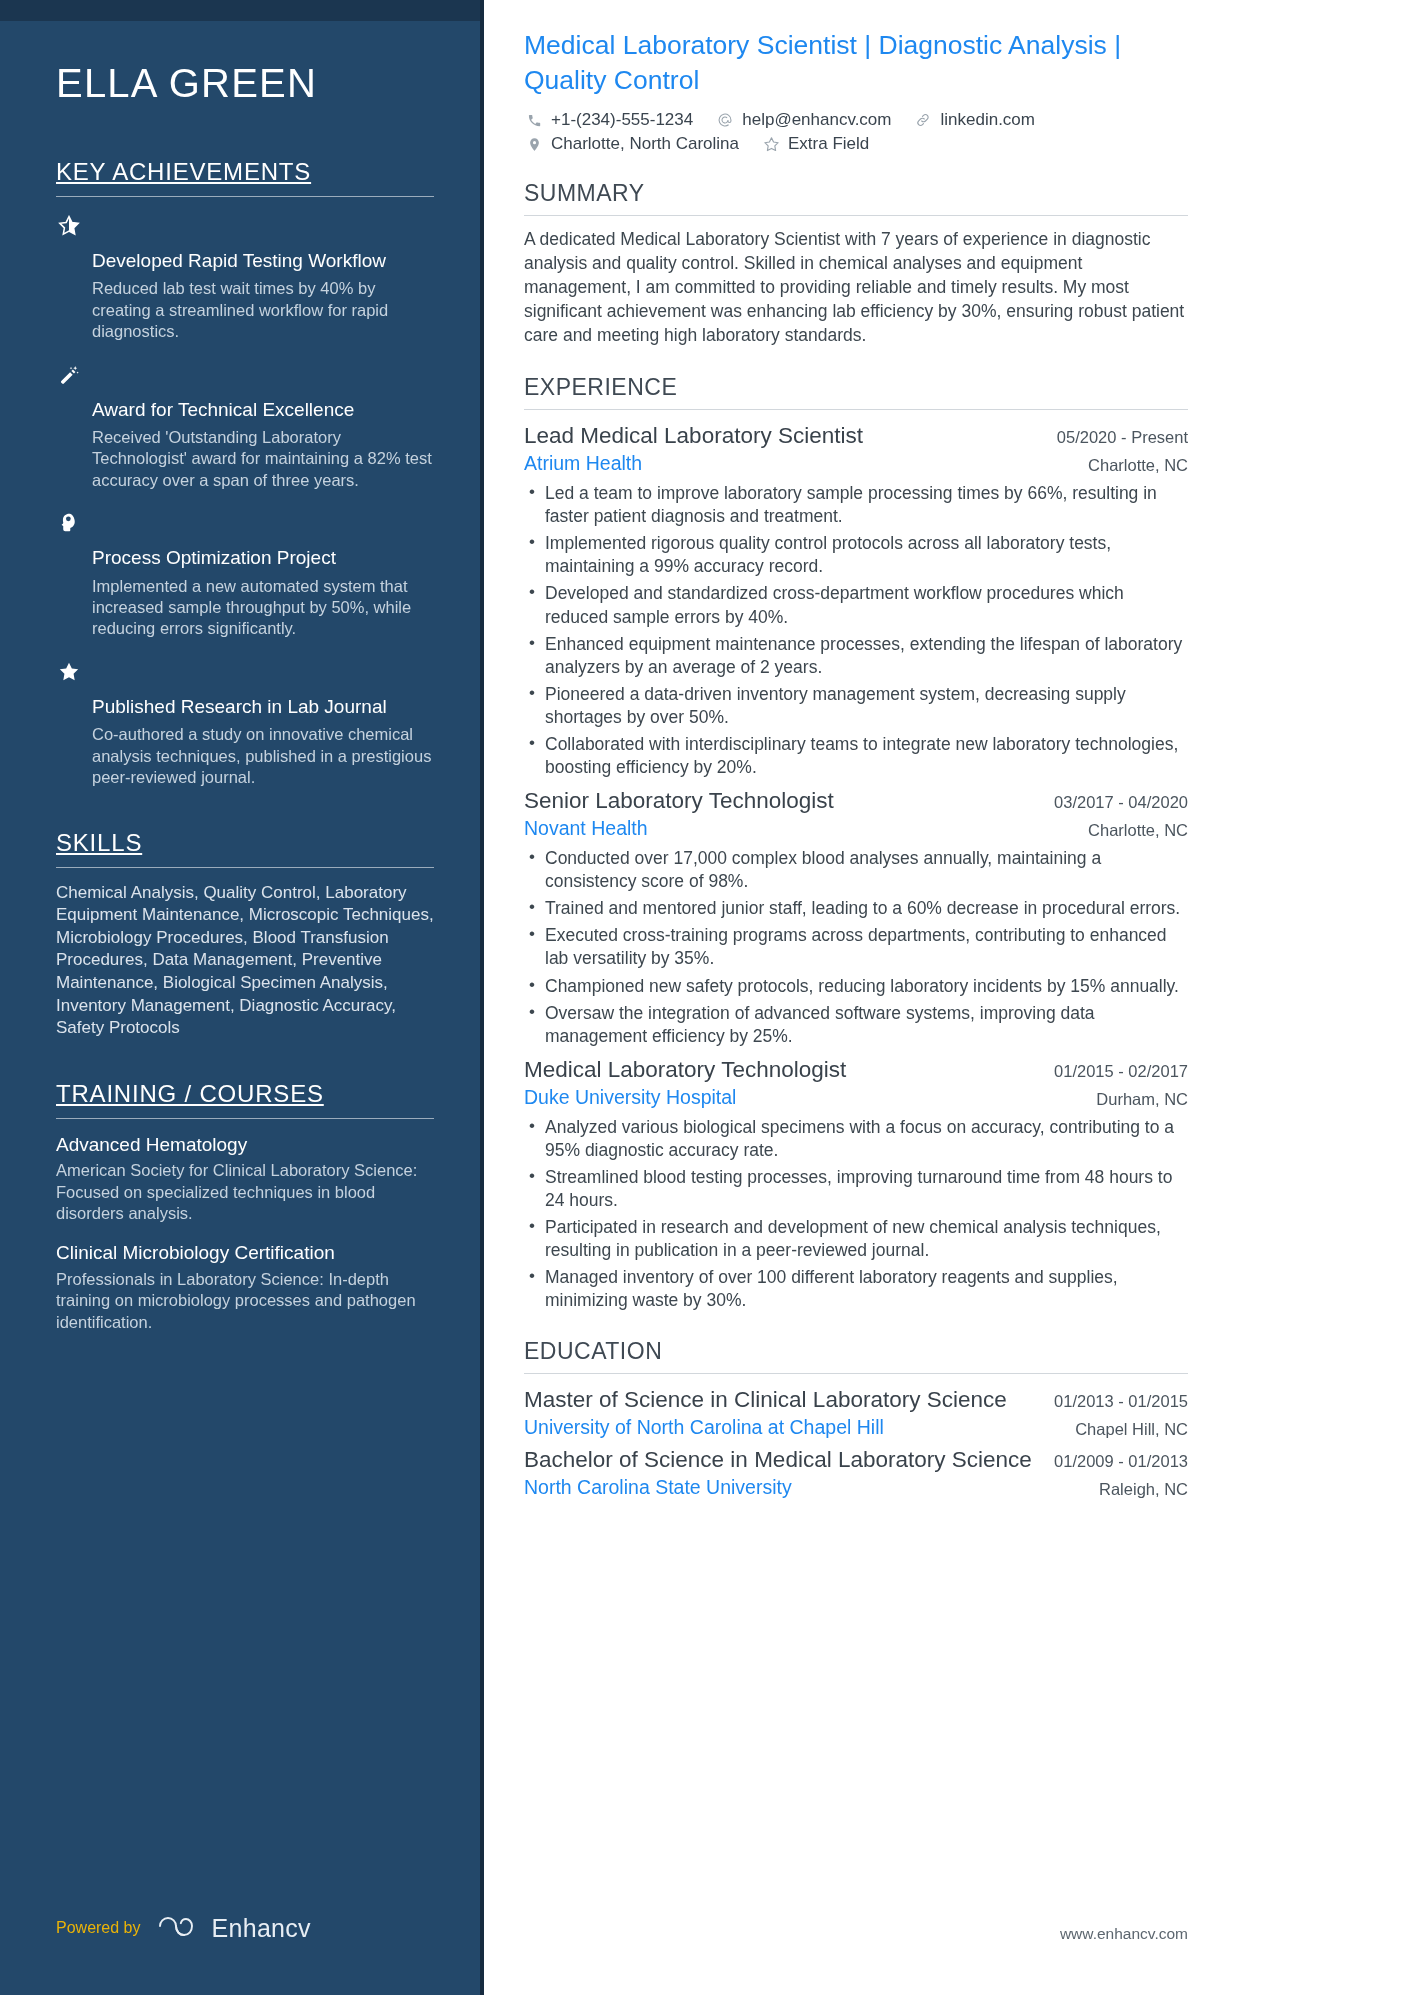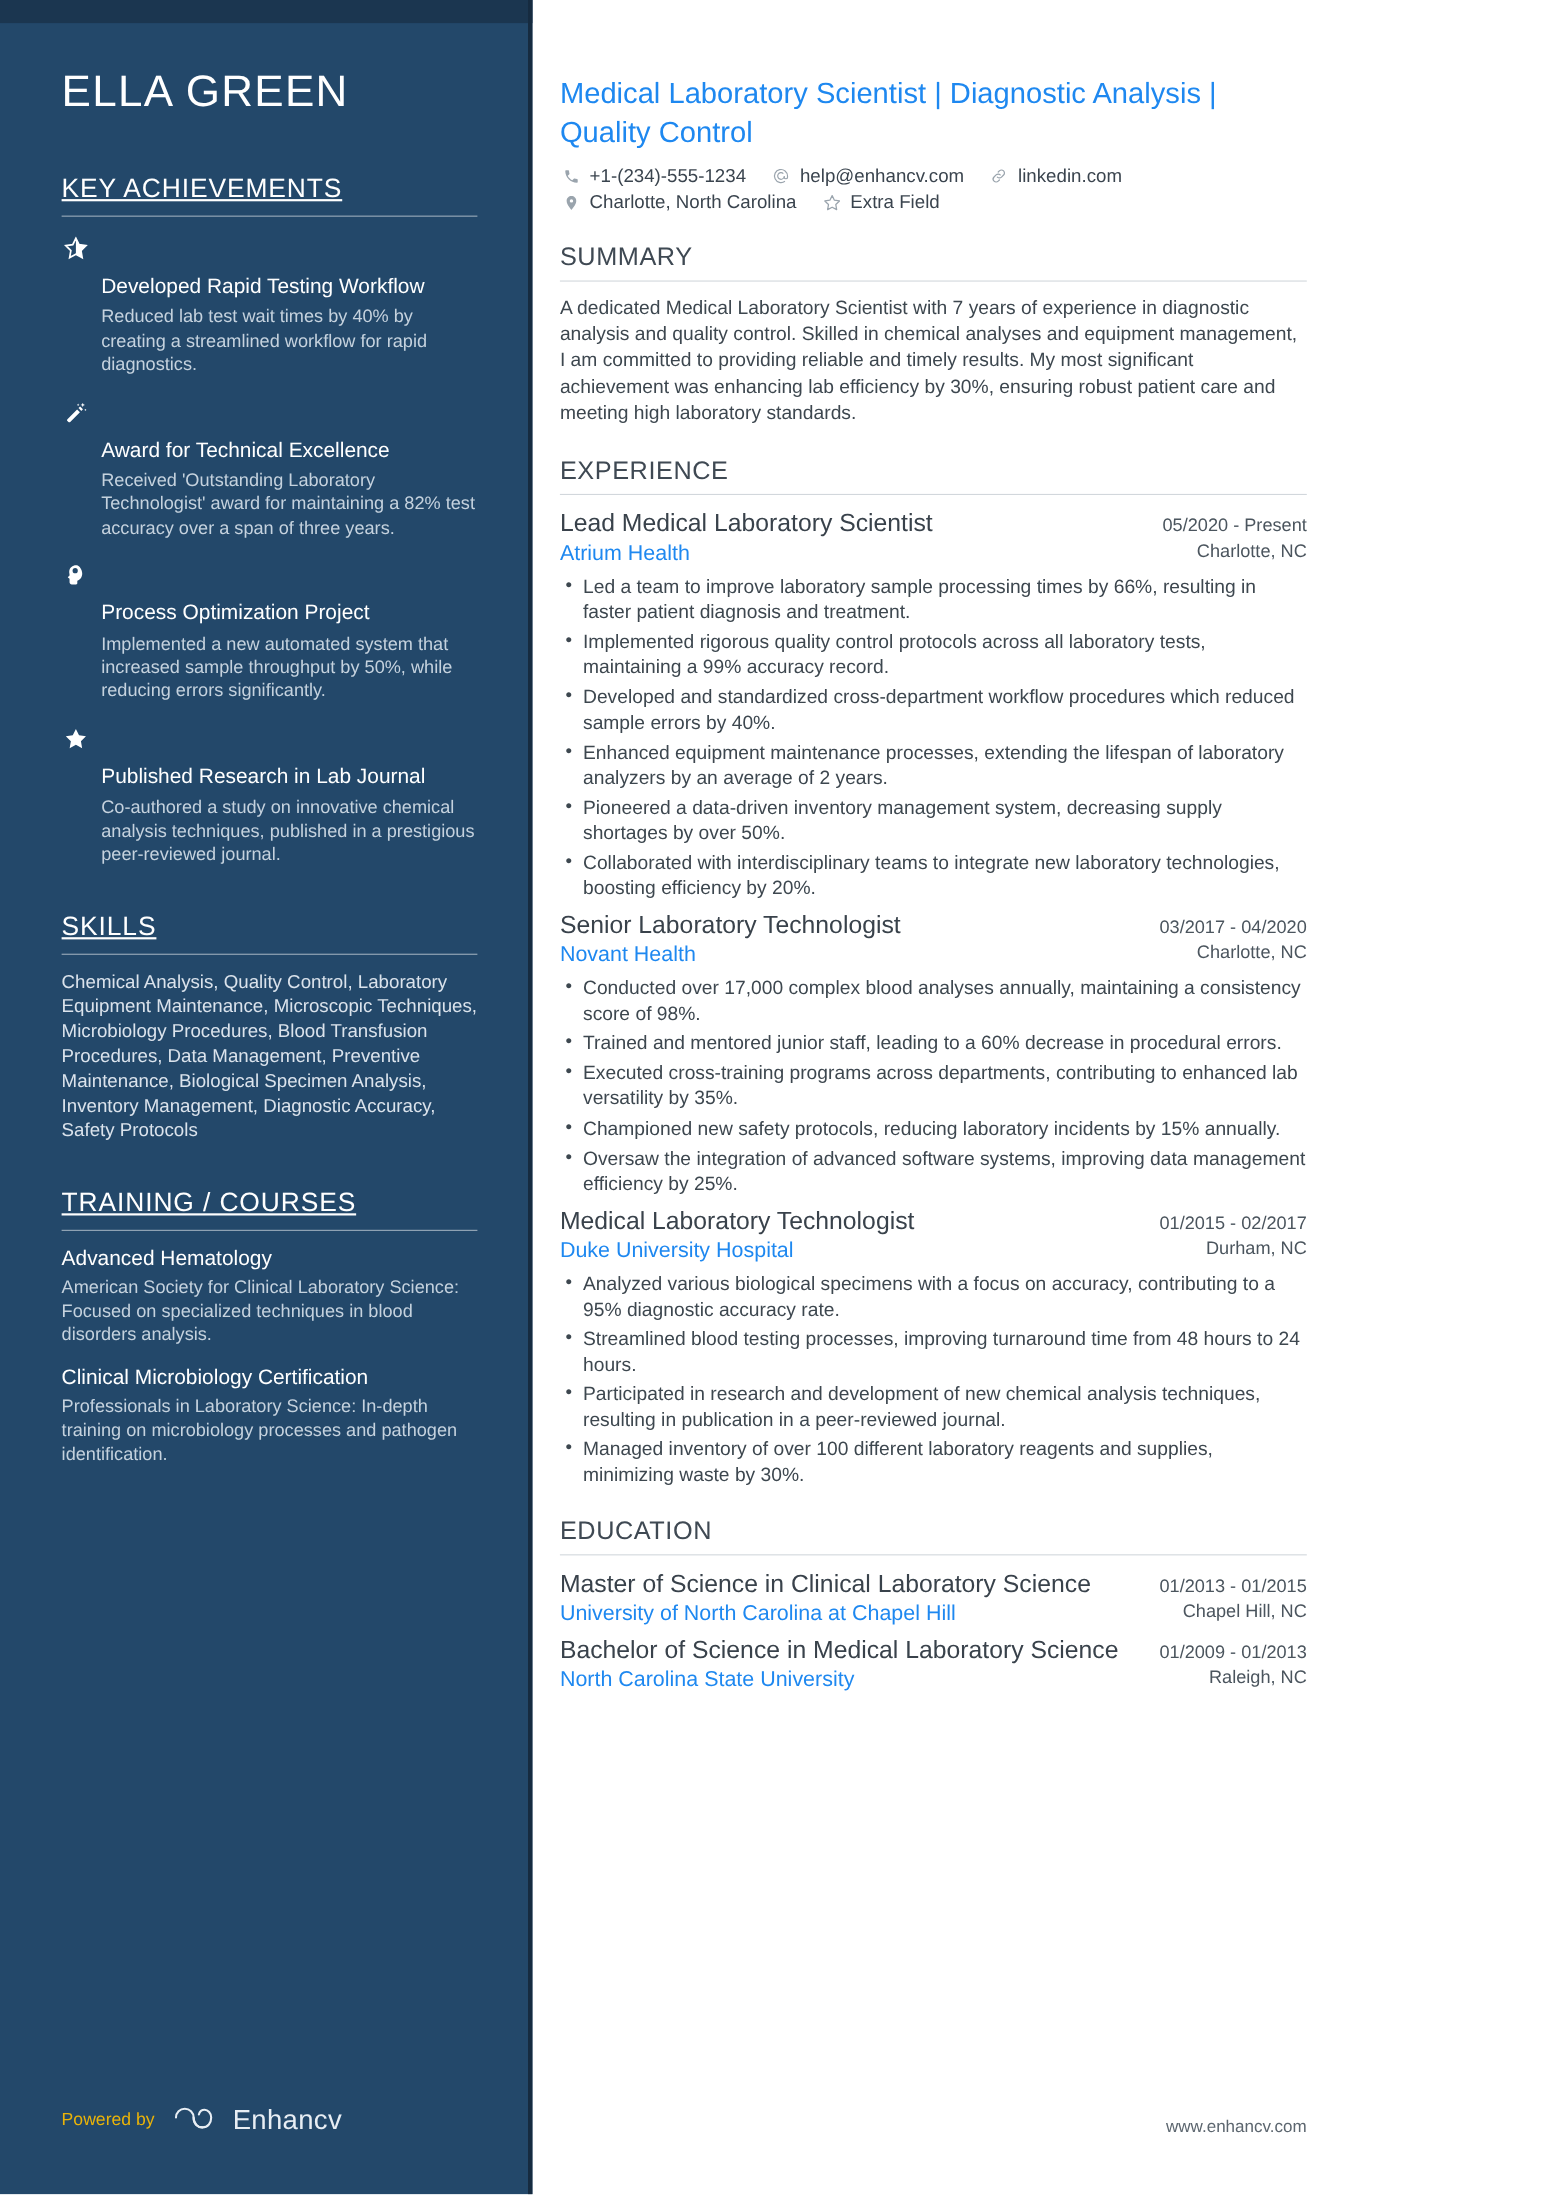--- a/index.html
+++ b/index.html
@@ -135,22 +135,23 @@
   }
   .powered-brand-text {
     font-size: 25px;
     color: #e8eef4;
     letter-spacing: 0.3px;
   }
 
   
   .main {
     flex: 1;
-    padding: 68px 50px 0 25px;
+    padding: 28px 50px 0 25px;
     position: relative;
+    margin-left: 15px;
   }
   .headline {
     font-size: 26.5px;
     line-height: 1.33;
     color: #2288f7;
     color: #1e88f0;
     font-weight: 400;
     max-width: 760px;
   }
   .contact-rows { margin-top: 12px; }
@@ -212,21 +213,21 @@
   }
   .entry-date {
     font-size: 16.5px;
     color: #4b555e;
     white-space: nowrap;
     padding-top: 3px;
   }
   .entry-sub {
     display: flex;
     justify-content: space-between;
-    align-items: flex-start;
+    align-items: flex-end;
     gap: 32px;
     margin-top: 1px;
   }
   .entry-org {
     font-size: 19.5px;
     color: #1e88f0;
     flex: 1;
   }
   .entry-loc {
     font-size: 16.5px;

